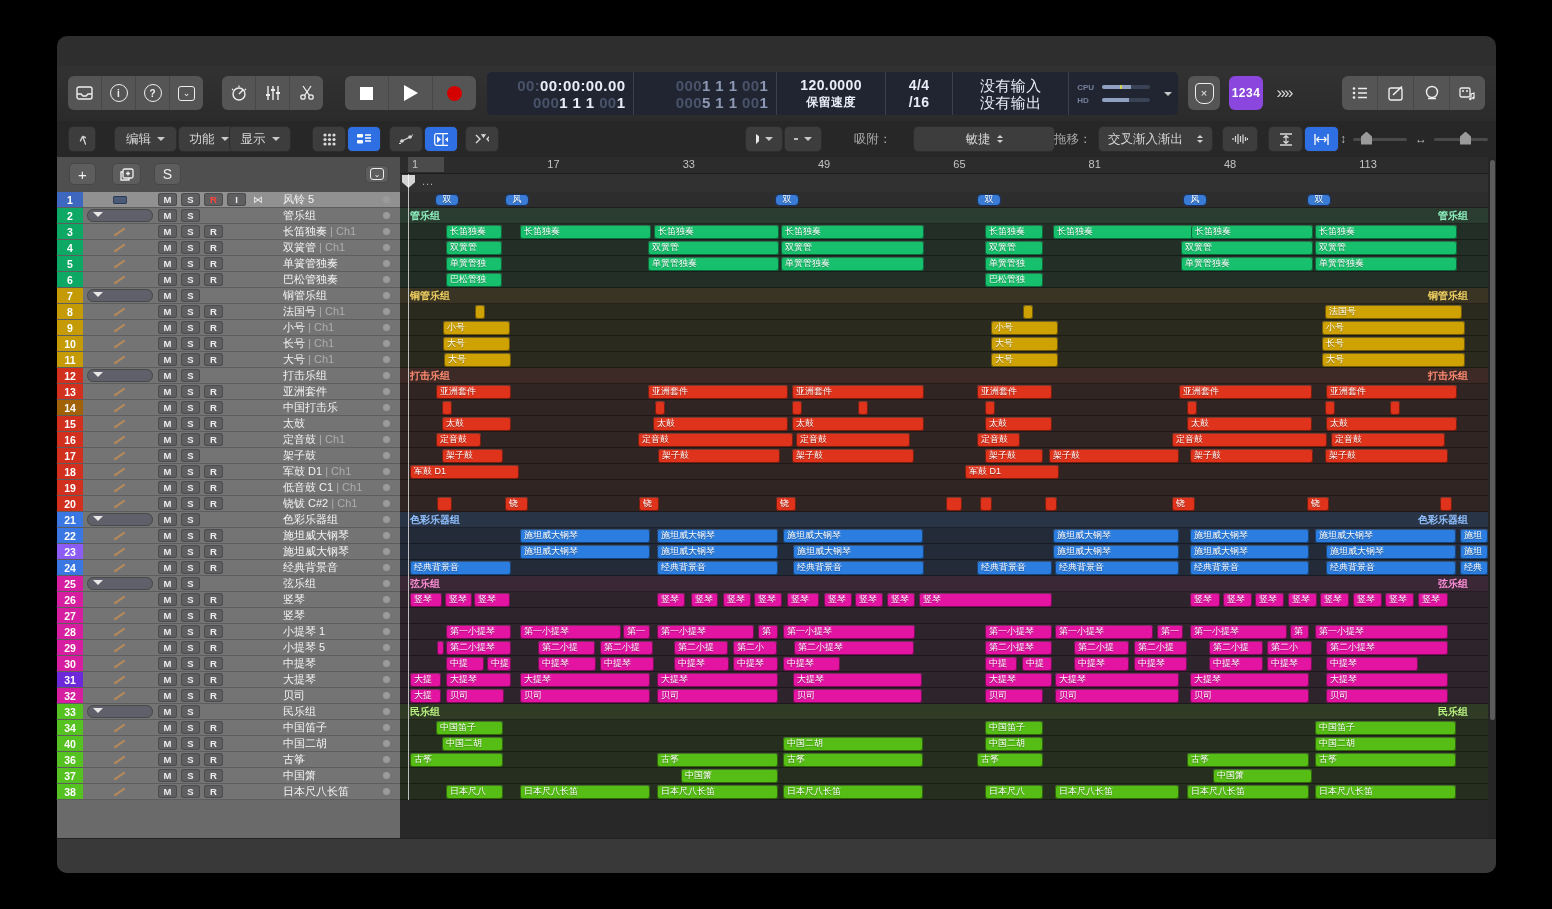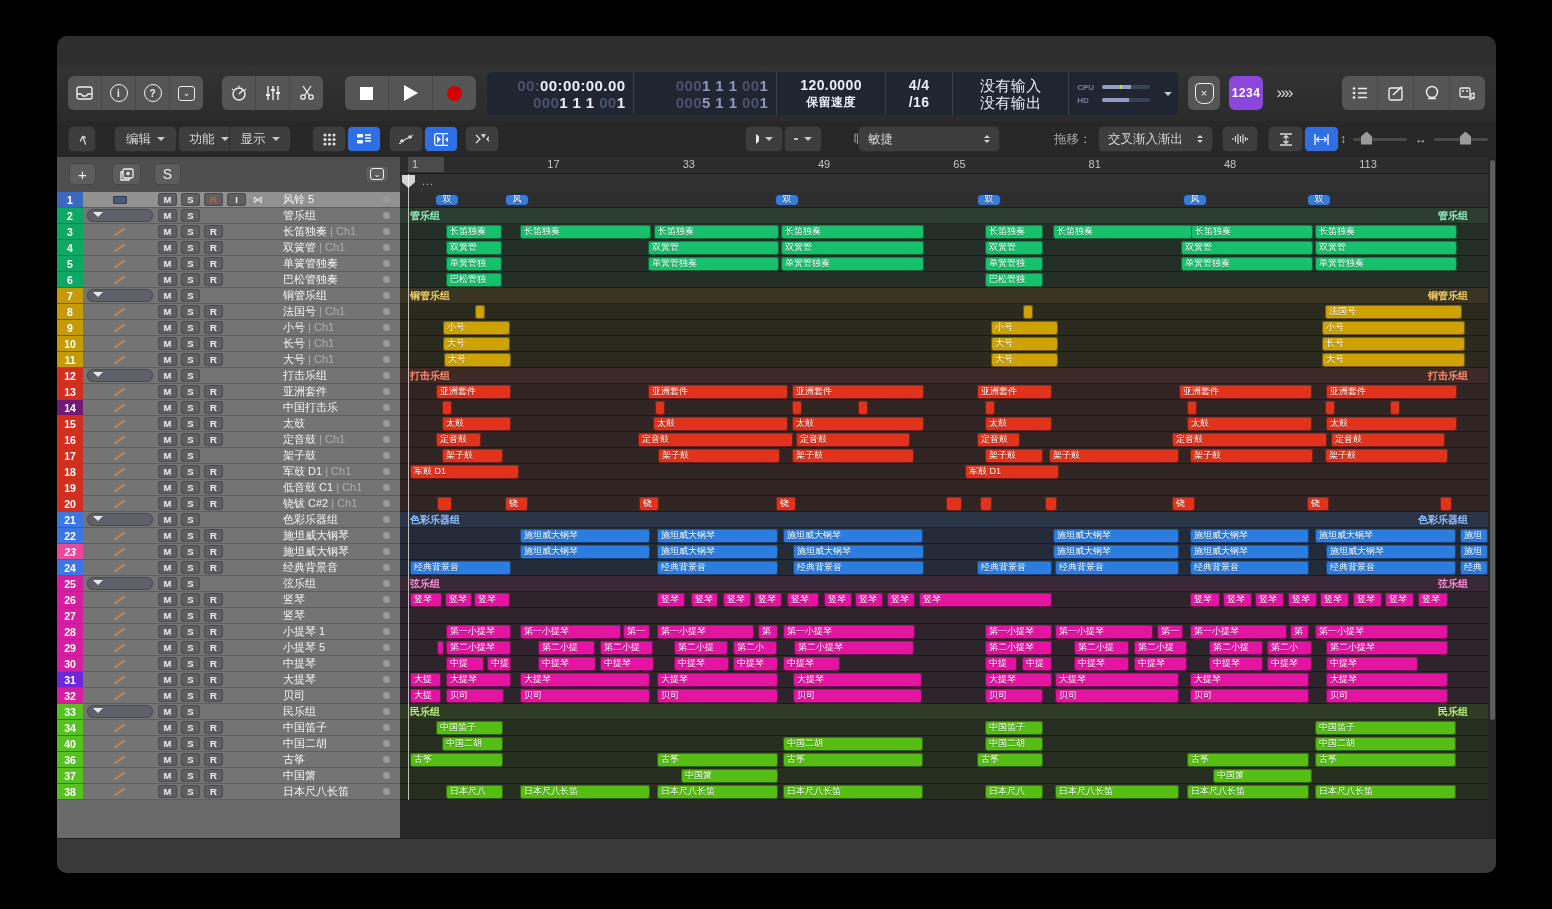--- a/index.html
+++ b/index.html
@@ -328,21 +328,21 @@
       </div>
     <div class="t2btn" style="left:727px;width:38px">
         <svg width="12" height="12">
           <line x1="6" y1="0" x2="6" y2="12" stroke="#e8e8e8" stroke-width="1.4"></line>
           <line x1="0" y1="6" x2="12" y2="6" stroke="#e8e8e8" stroke-width="1.4"></line>
         </svg>
         <span class="caret"></span>
       </div>
 
     <div class="t2lbl" style="left:797px">吸附：</div>
-    <div class="t2btn" style="left:801px;width:142px;justify-content:space-between">
+    <div class="t2btn" style="left:856px;width:142px;">
       <span>敏捷</span>
         <span class="updown">
           <i></i>
           <i></i>
         </span>
     </div>
     <div class="t2lbl" style="left:997px">拖移：</div>
     <div class="t2btn" style="left:1041px;width:115px;justify-content:space-between">
       <span>交叉渐入渐出</span>
         <span class="updown">
@@ -540,21 +540,21 @@
           <div class="iinst">
             <i></i>
           </div>
           <div class="tbtn " style="left: 101px;">M</div>
           <div class="tbtn " style="left: 124px;">S</div>
           <div class="tbtn " style="left: 147px;">R</div>
           <div class="tname">亚洲套件</div>
           <div class="tdot"></div>
         </div>
         <div class="trow" style="top: 208px;">
-          <div class="tnum" style="background: #701a75;">14</div>
+          <div class="tnum" style="background: #a16207;">14</div>
           <div class="iinst">
             <i></i>
           </div>
           <div class="tbtn " style="left: 101px;">M</div>
           <div class="tbtn " style="left: 124px;">S</div>
           <div class="tbtn " style="left: 147px;">R</div>
           <div class="tname">中国打击乐</div>
           <div class="tdot"></div>
         </div>
         <div class="trow" style="top: 224px;">
@@ -636,21 +636,21 @@
           <div class="iinst">
             <i></i>
           </div>
           <div class="tbtn " style="left: 101px;">M</div>
           <div class="tbtn " style="left: 124px;">S</div>
           <div class="tbtn " style="left: 147px;">R</div>
           <div class="tname">施坦威大钢琴</div>
           <div class="tdot"></div>
         </div>
         <div class="trow" style="top: 352px;">
-          <div class="tnum" style="background: #ec4899; font-style: italic;">23</div>
+          <div class="tnum" style="background: #8b5cf6;">23</div>
           <div class="iinst">
             <i></i>
           </div>
           <div class="tbtn " style="left: 101px;">M</div>
           <div class="tbtn " style="left: 124px;">S</div>
           <div class="tbtn " style="left: 147px;">R</div>
           <div class="tname">施坦威大钢琴</div>
           <div class="tdot"></div>
         </div>
         <div class="trow" style="top: 368px;">

